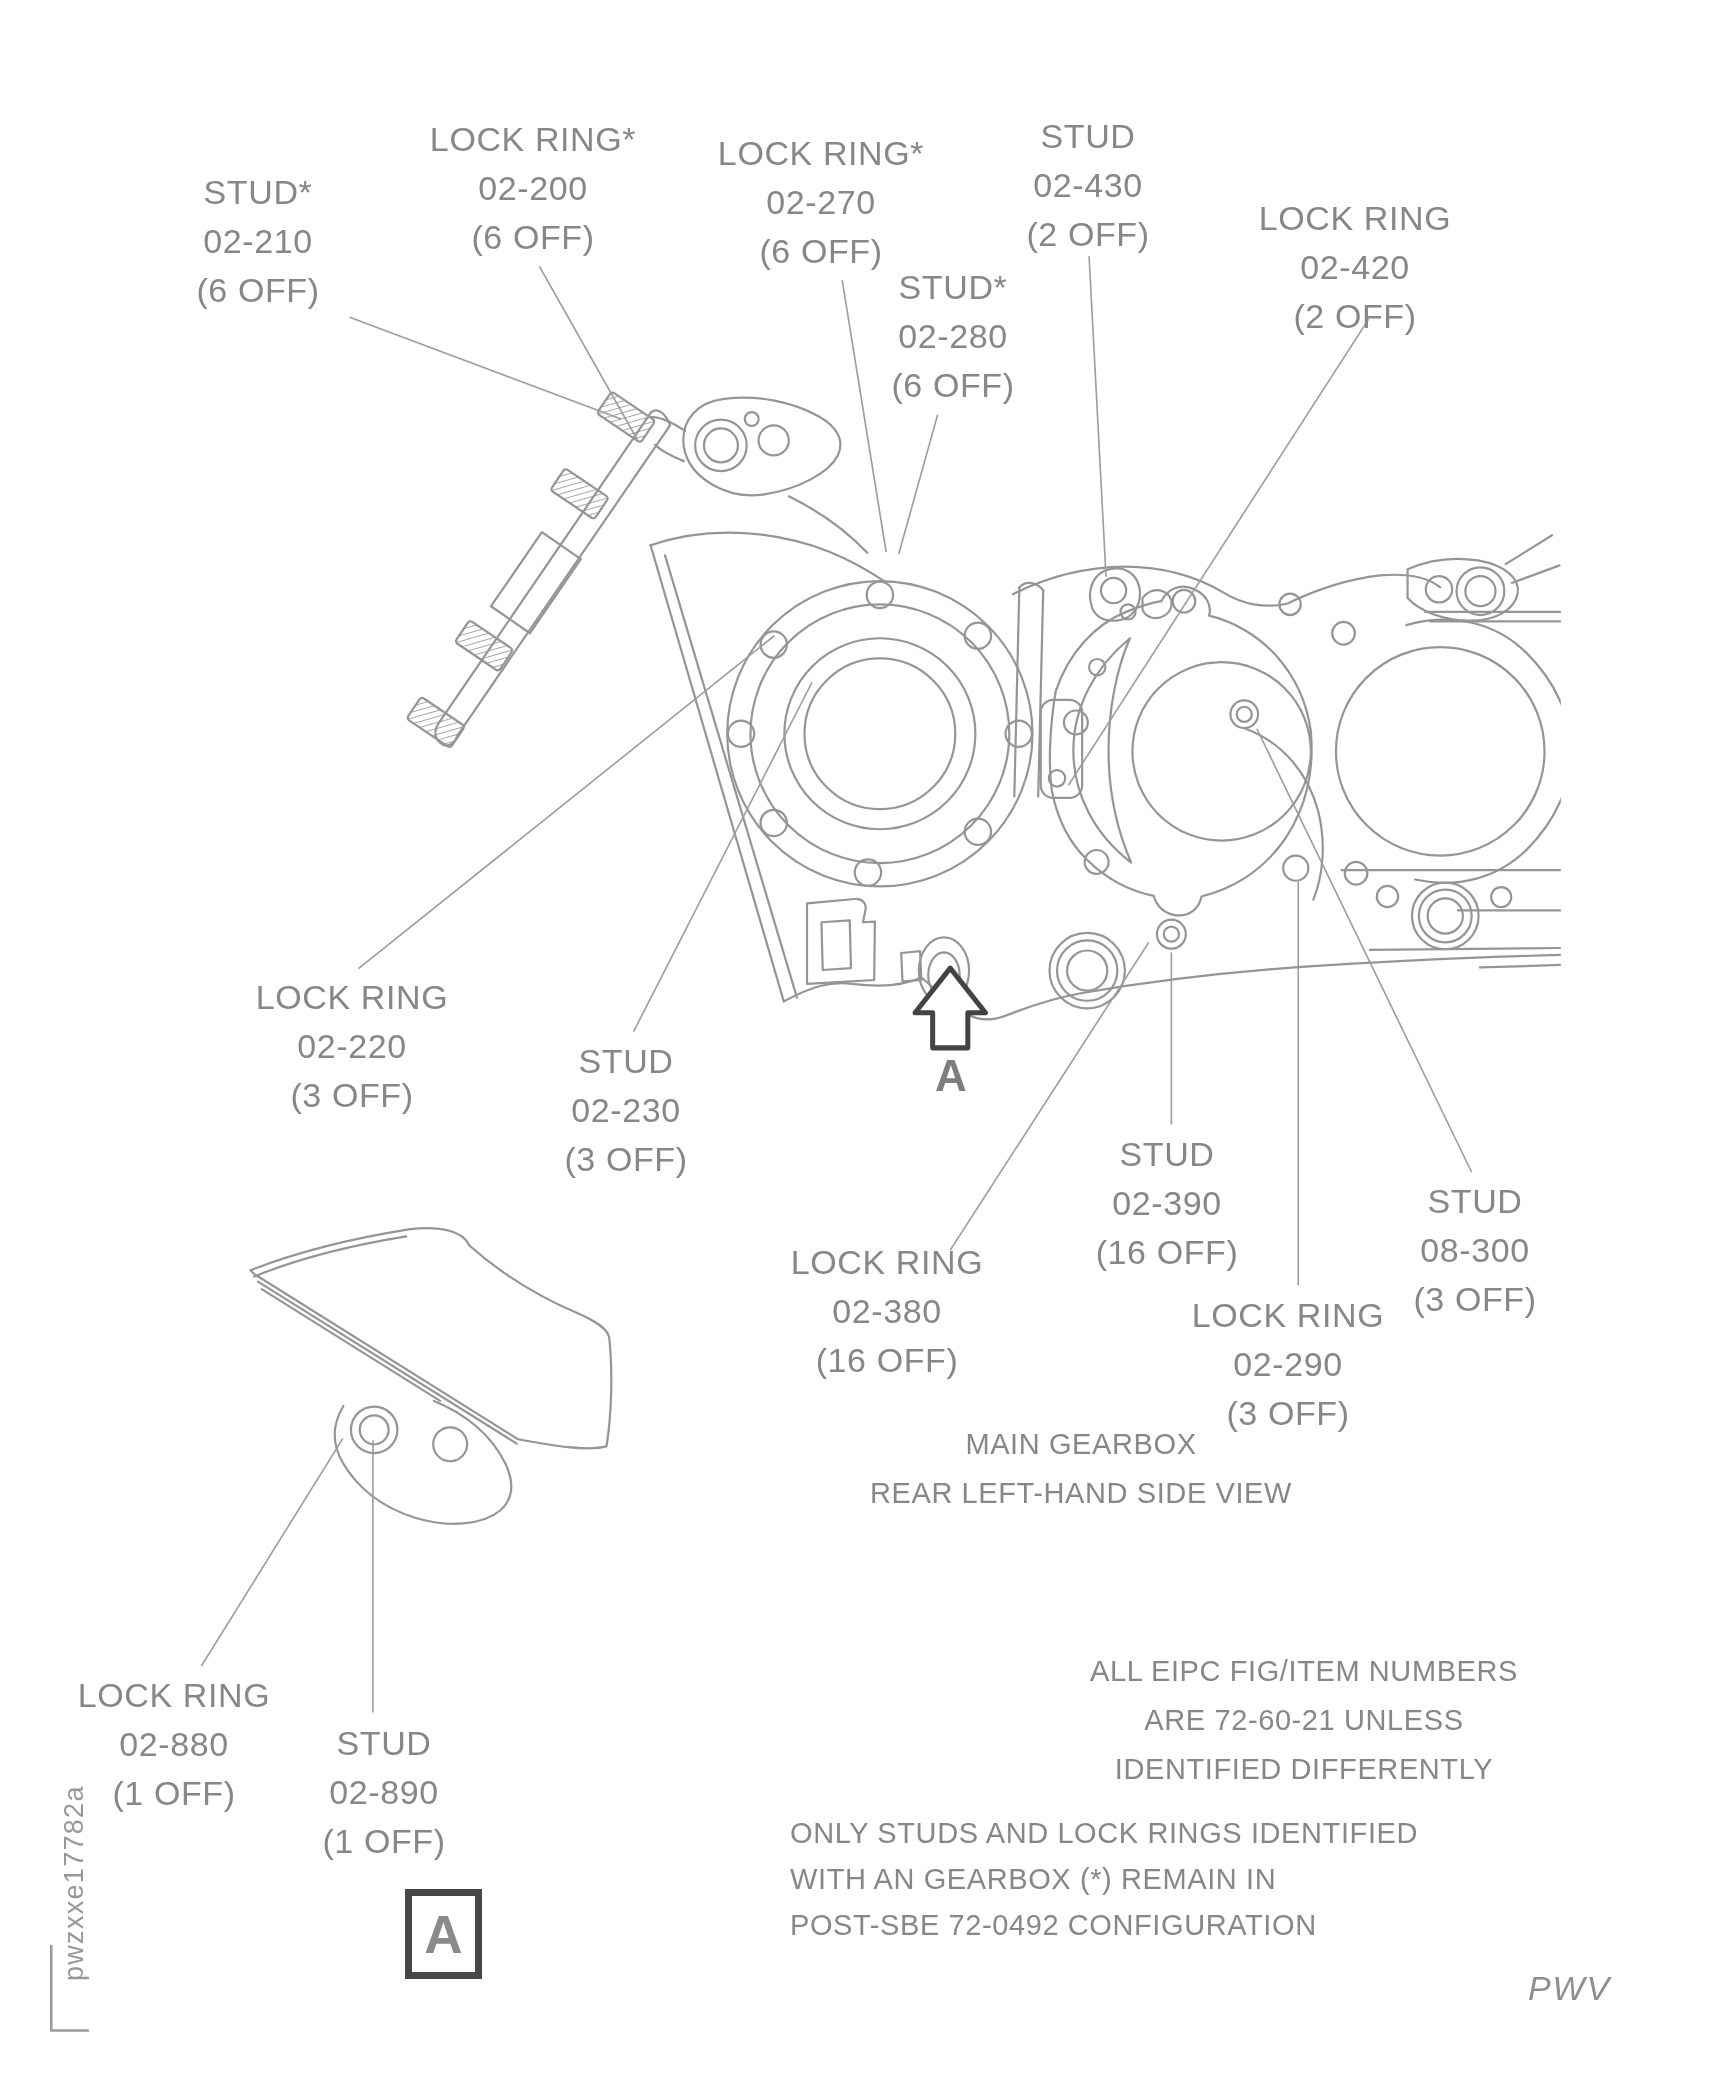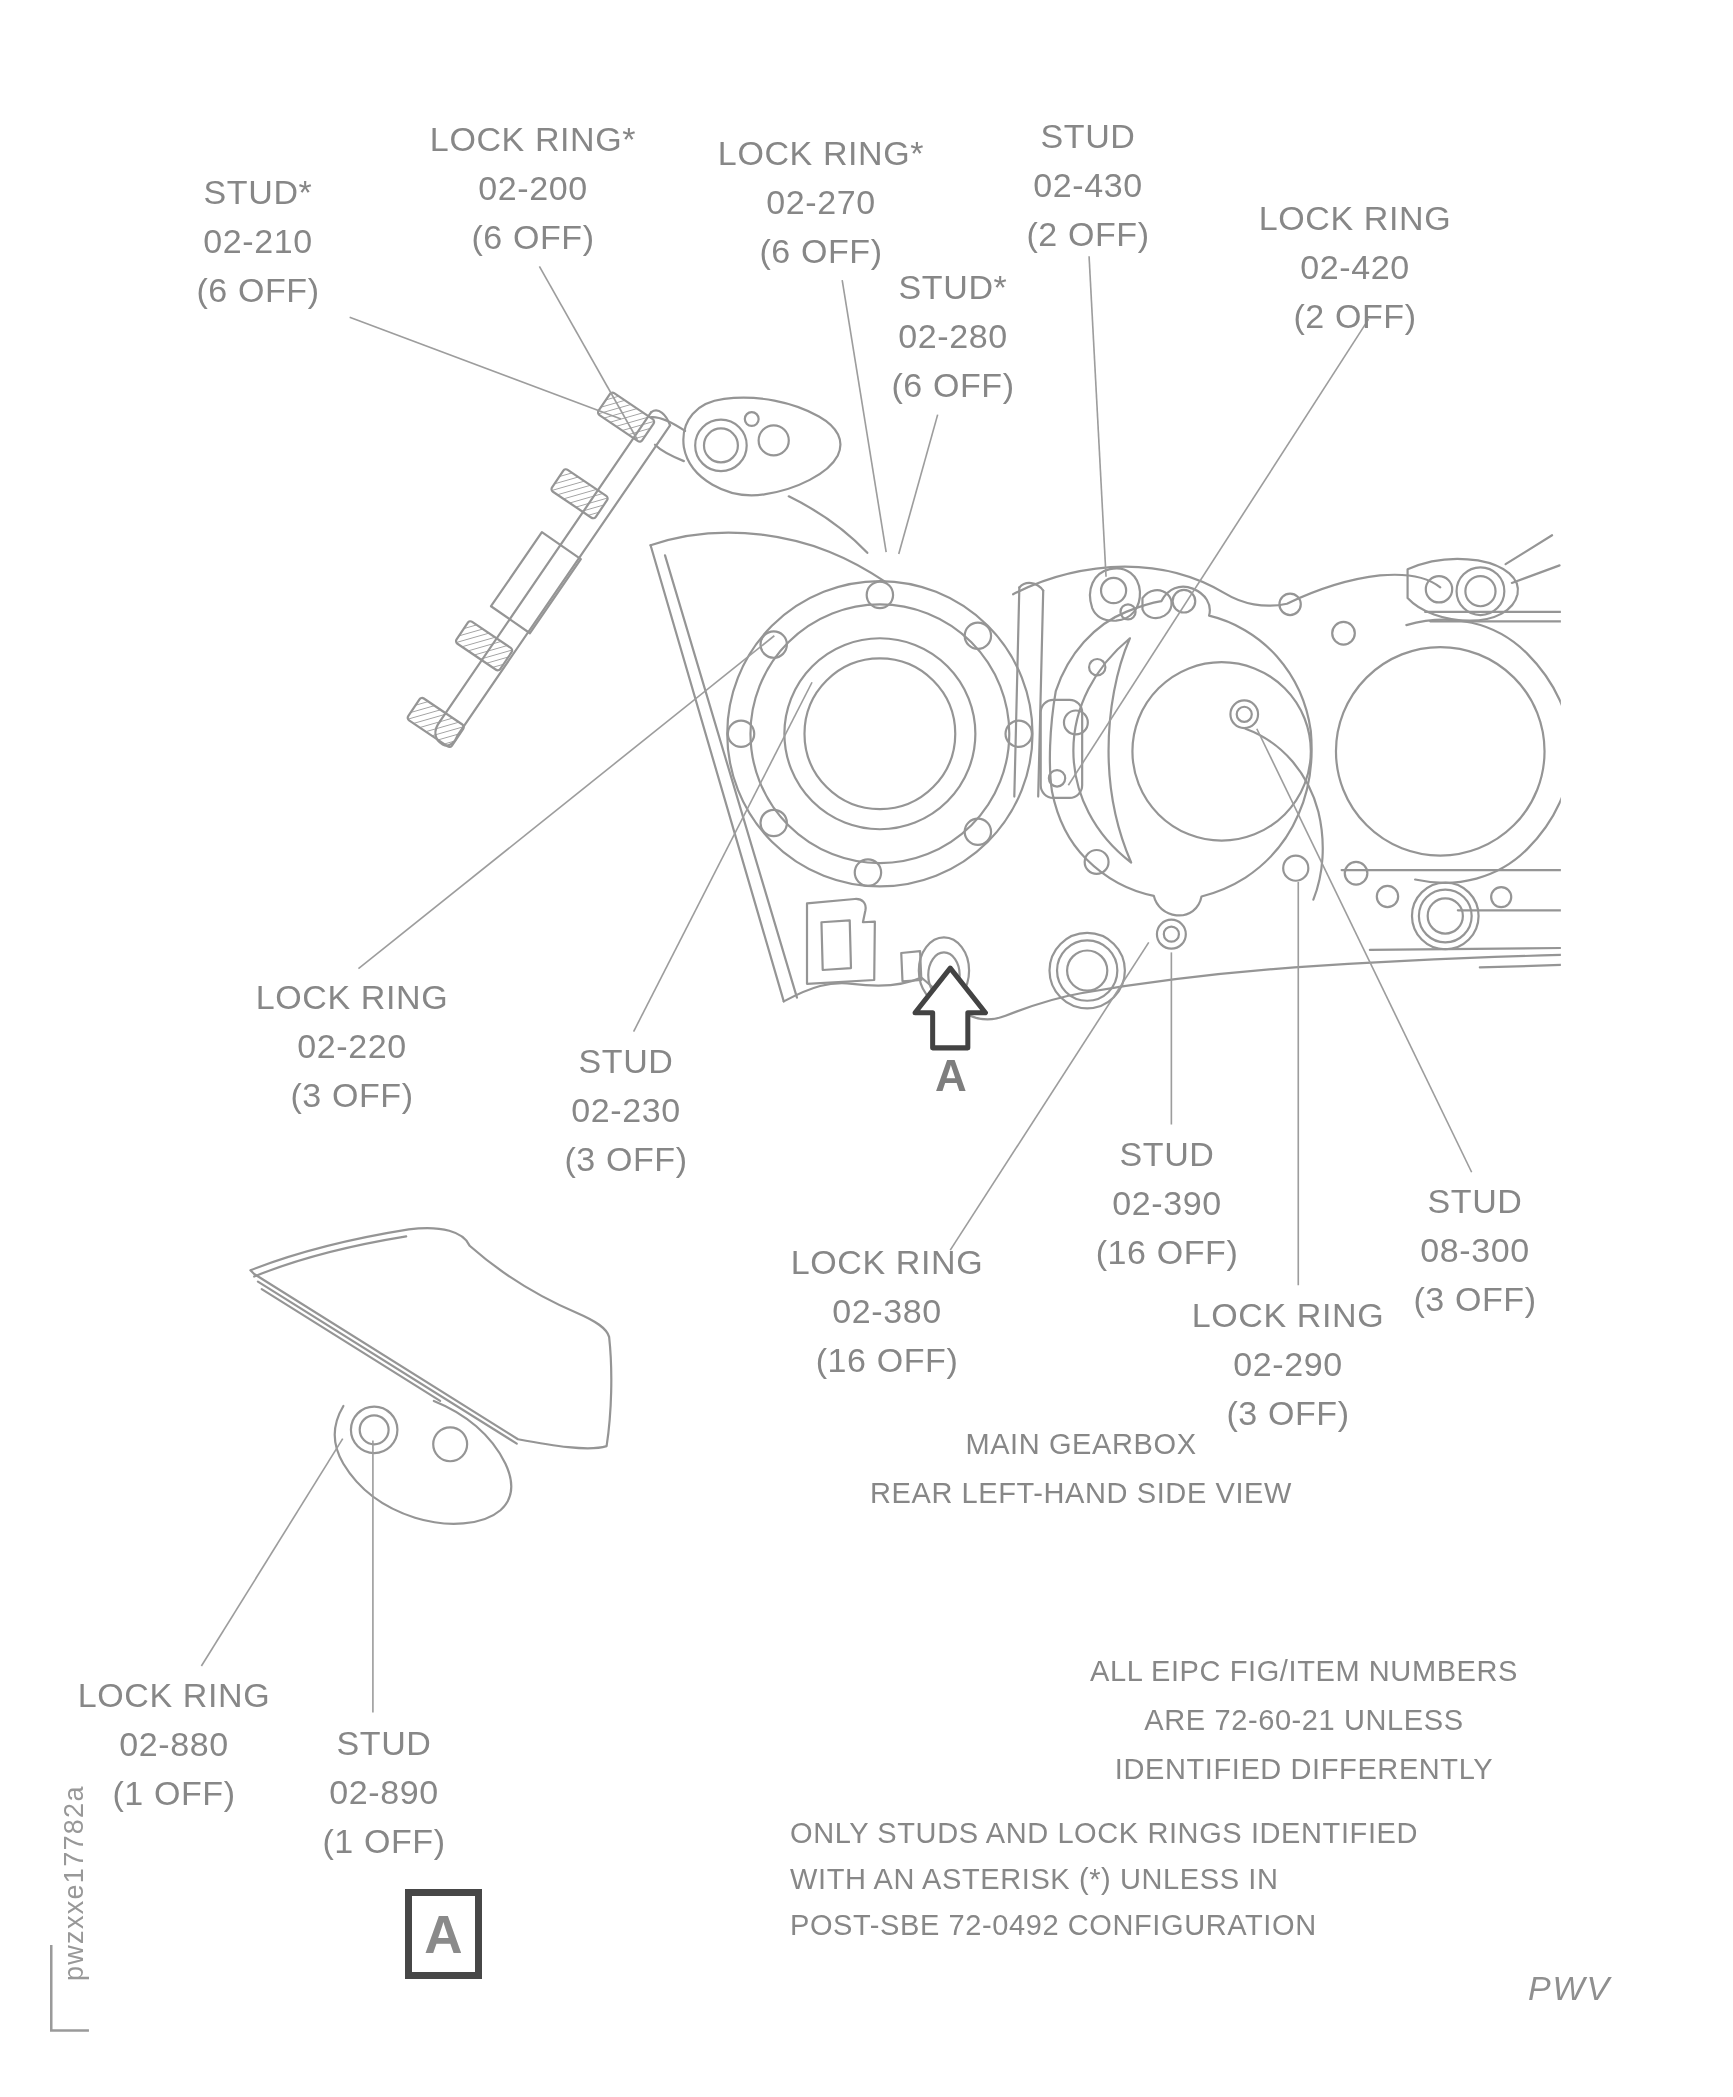--- a/index.html
+++ b/index.html
@@ -318,21 +318,21 @@
   </div>
 
   <div class="txt centered" style="left:1304px;top:1620px;margin-top:27px;">
     <div>ALL EIPC FIG/ITEM NUMBERS</div>
     <div>ARE 72-60-21 UNLESS</div>
     <div>IDENTIFIED DIFFERENTLY</div>
   </div>
 
   <div class="txt note-left" style="left:790px;top:1810px;">
     <div>ONLY STUDS AND LOCK RINGS IDENTIFIED</div>
-    <div>WITH AN ASTERISK (*) UNLESS IN</div>
+    <div>WITH AN GEARBOX (*) REMAIN IN</div>
     <div>POST-SBE 72-0492 CONFIGURATION</div>
   </div>
 
   <div class="boxed-a">
     <span>A</span>
   </div>
 
   <div class="watermark">pwzxxe17782a</div>
 
   <div class="pwv">PWV</div>

